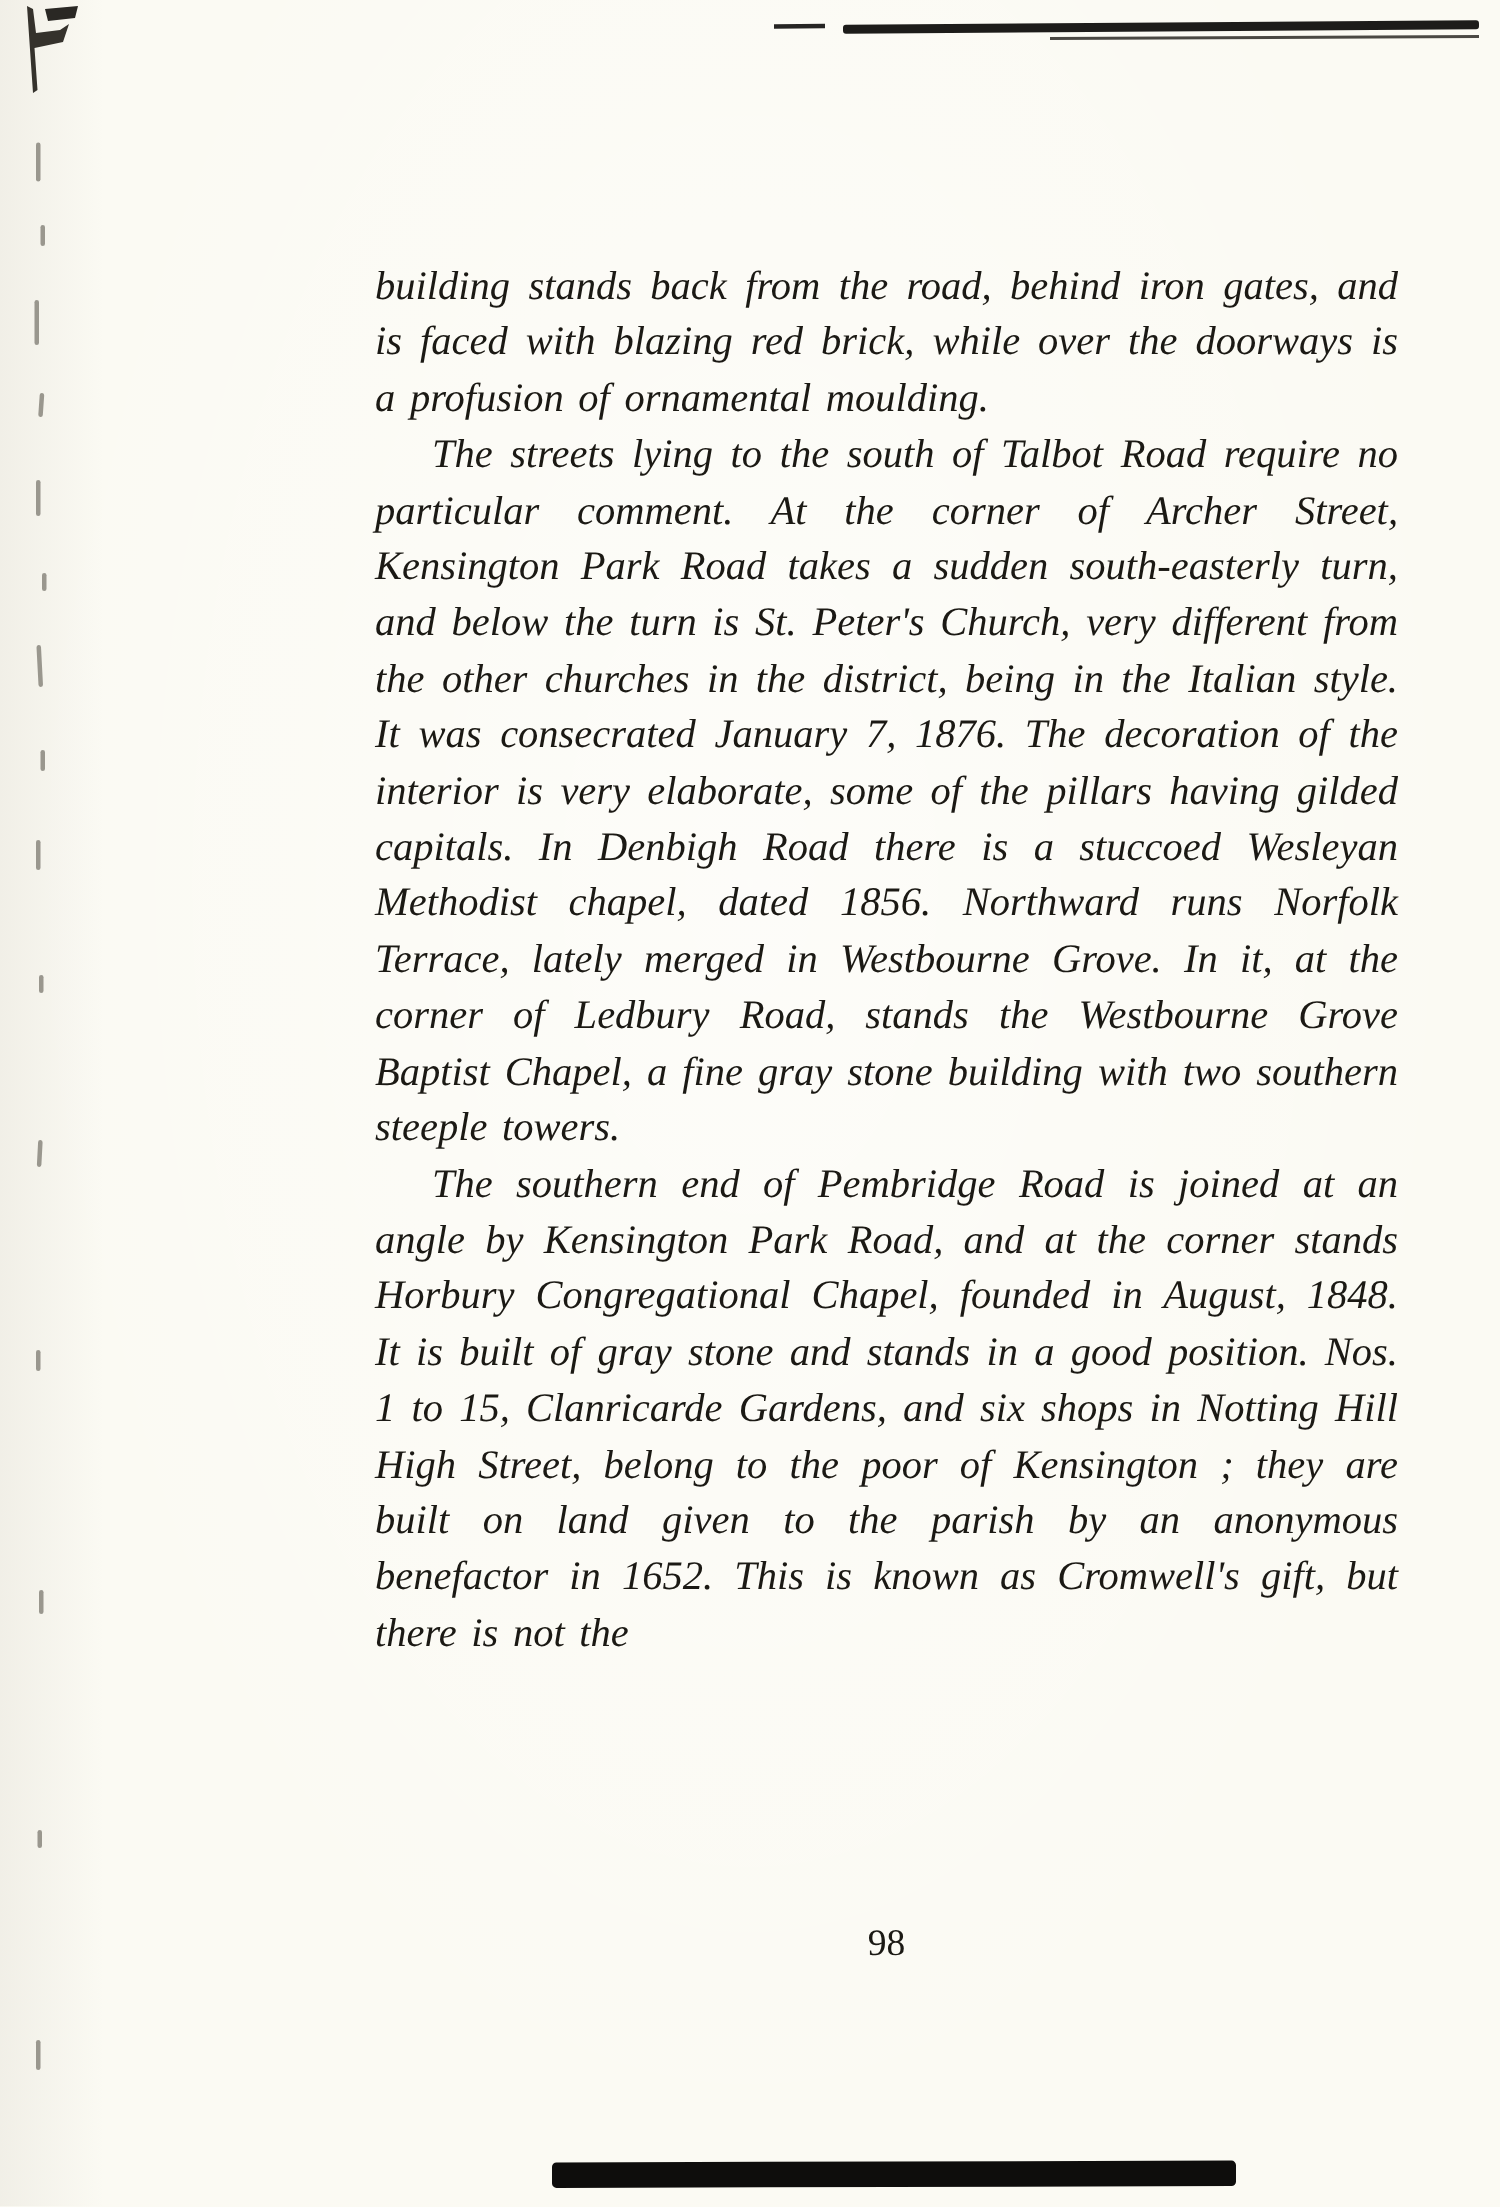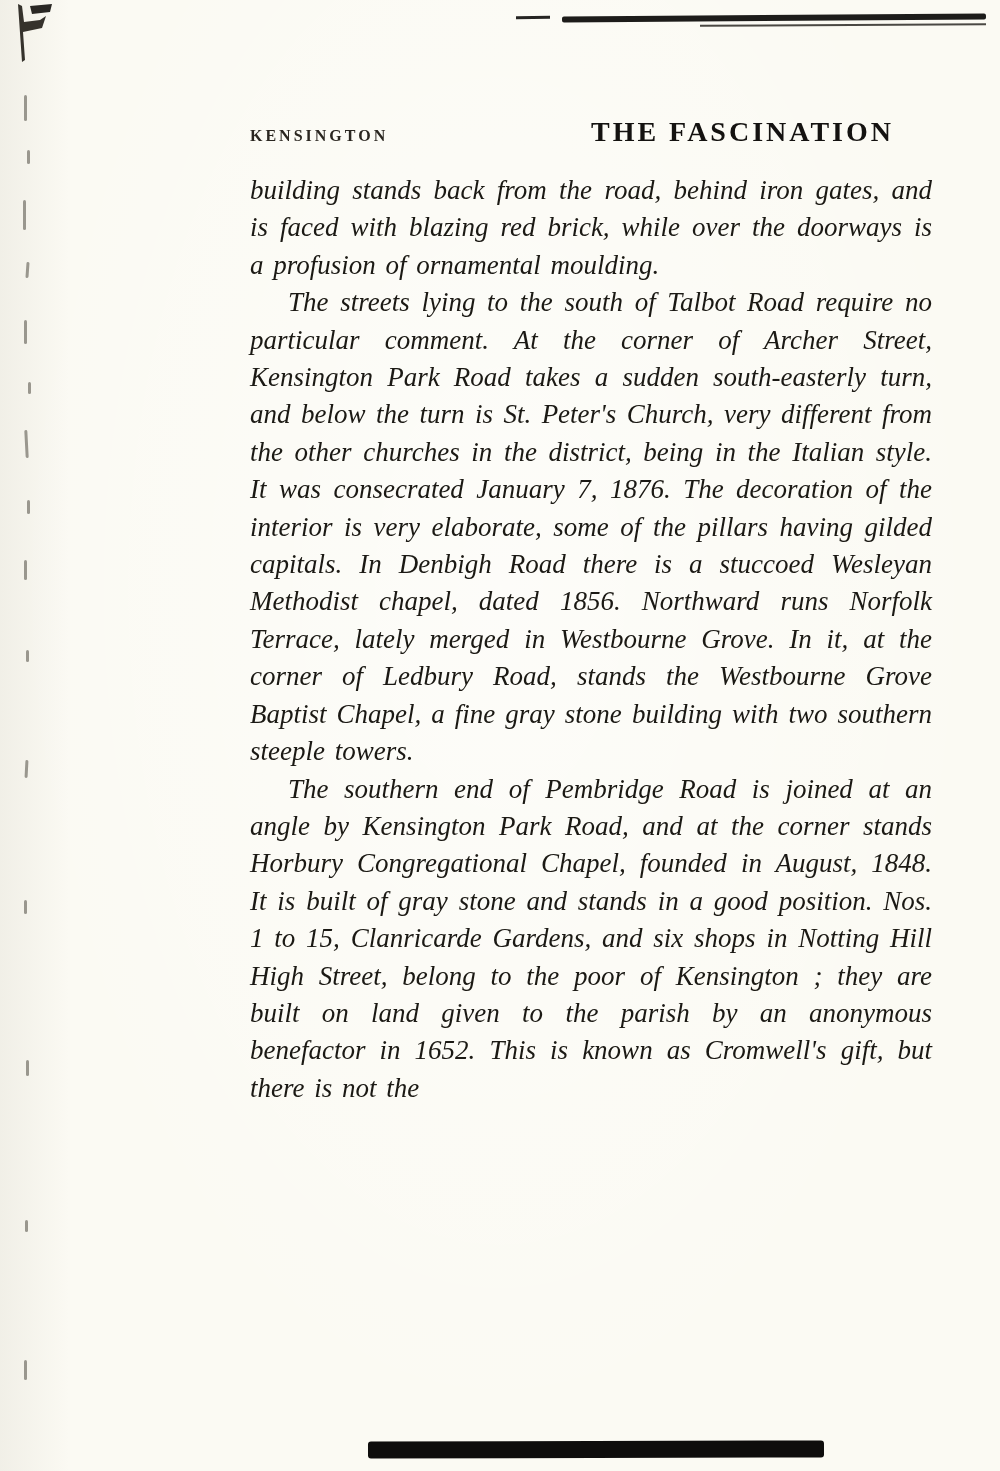--- a/index.html
+++ b/index.html
@@ -141,25 +141,22 @@
   <div class="artifact edge-mark" style="left:24px; top:560px; height:20px;"></div>
   <div class="artifact edge-mark" style="left:26px; top:650px; height:12px;"></div>
   <div class="artifact edge-mark" style="left:25px; top:760px; height:18px; transform:rotate(3deg);"></div>
   <div class="artifact edge-mark" style="left:24px; top:900px; height:14px;"></div>
   <div class="artifact edge-mark" style="left:26px; top:1060px; height:16px;"></div>
   <div class="artifact edge-mark" style="left:25px; top:1220px; height:12px;"></div>
   <div class="artifact edge-mark" style="left:24px; top:1360px; height:20px;"></div>
 
   <div class="artifact bottom-bar"></div>
 
-  <div class="page-header">
-    <span class="running-head">KENSINGTON</span>
-    <span class="page-title">THE FASCINATION</span>
-  </div>
 
   <div class="text-block">
     <p>building stands back from the road, behind iron gates, and is faced with blazing red brick, while over the doorways is a profusion of ornamental moulding.</p>
     <p class="indented">The streets lying to the south of Talbot Road require no particular comment.  At the corner of Archer Street, Kensington Park Road takes a sudden south-easterly turn, and below the turn is St. Peter's Church, very different from the other churches in the district, being in the Italian style. It was consecrated January 7, 1876.  The decoration of the interior is very elaborate, some of the pillars having gilded capitals.  In Denbigh Road there is a stuccoed Wesleyan Methodist chapel, dated 1856.  Northward runs Norfolk Terrace, lately merged in Westbourne Grove.  In it, at the corner of Ledbury Road, stands the Westbourne Grove Baptist Chapel, a fine gray stone building with two southern steeple towers.</p>
     <p class="indented">The southern end of Pembridge Road is joined at an angle by Kensington Park Road, and at the corner stands Horbury Congregational Chapel, founded in August, 1848.  It is built of gray stone and stands in a good position.  Nos. 1 to 15, Clanricarde Gardens, and six shops in Notting Hill High Street, belong to the poor of Kensington ; they are built on land given to the parish by an anonymous benefactor in 1652.  This is known as Cromwell's gift, but there is not the</p>
   </div>
 
+  <div class="page-number">98</div>
 
 </div>
 
 </body></html>

